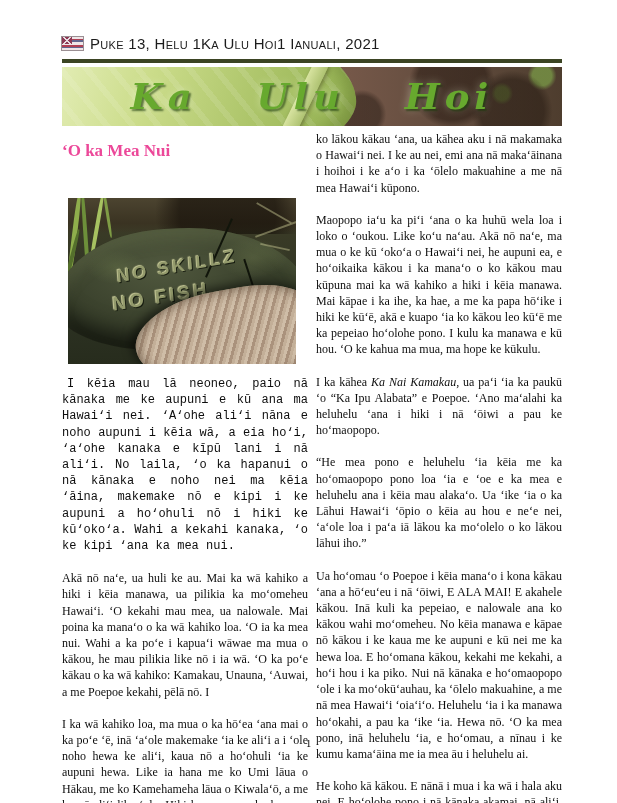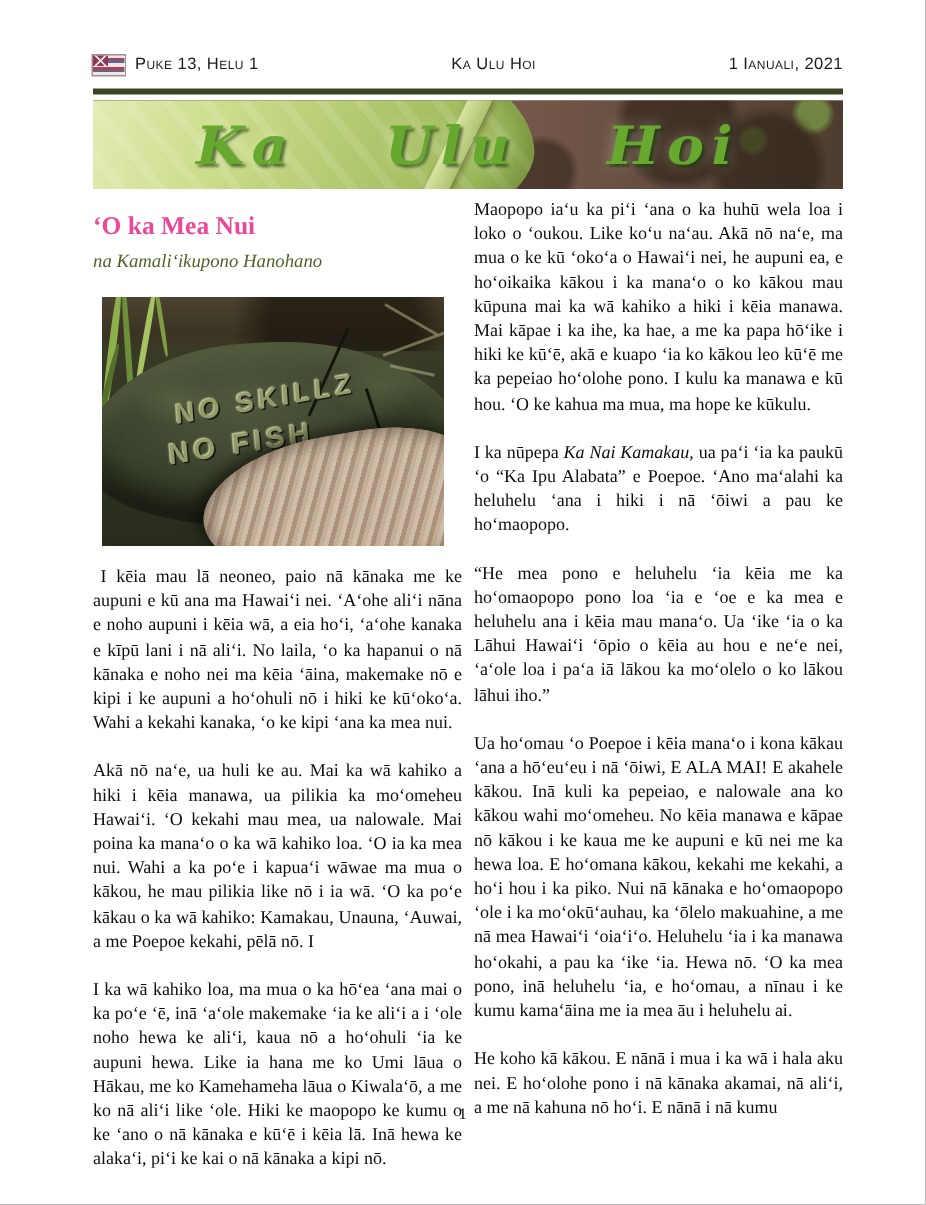--- a/index.html
+++ b/index.html
@@ -4,22 +4,22 @@
 <style>
   html,body{margin:0;padding:0;background:#888;}
   .page{
     position:relative;width:617px;height:803px;background:#ffffff;
     font-family:"Liberation Serif", serif;color:#111;overflow:hidden;
     margin:0 auto;
   }
   
   .runhead{
     position:absolute;left:62px;right:55px;top:33px;height:20px;
-    display:flex;align-items:center;justify-content:space-between;
-    font-family:"Liberation Sans", sans-serif;font-size:11px;color:#1c1c1c;
+    display:flex;align-items:center;
+    font-family:"Liberation Sans", sans-serif;font-size:15px;color:#1c1c1c;
     font-variant:small-caps;letter-spacing:.3px;
   }
   .runhead .left{display:flex;align-items:center;gap:7px;}
   .flag{
     width:21px;height:13px;position:relative;flex:0 0 auto;
     background:repeating-linear-gradient(180deg,
       #efe6e8 0 1.6px,#b04054 1.6px 3.2px,#62668e 3.2px 4.8px,#efe6e8 4.8px 6.4px);
     box-shadow:0 0 0 1px #9b8f93;
   }
   .flag .canton{
@@ -122,21 +122,21 @@
     box-shadow:inset 0 0 14px #6a5947, -4px -4px 10px rgba(0,0,0,.5);
   }
   
   .col{
     position:absolute;width:246px;text-align:justify;font-size:12px;line-height:16.2px;
     color:#0d0d0d;hyphens:none;
   }
   .col p{margin:0 0 16px 0;}
   .col-left{left:62px;top:376px;}
   .col-right{left:316px;top:131px;}
-  .indent{text-indent:5px;}
+  .indent{text-indent:5px;font-family:Liberation Mono, monospace;}
   .ital{font-style:italic;}
   
   .pageno{
     position:absolute;left:0;right:0;top:738px;text-align:center;
     font-size:10.5px;color:#000;
   }
 </style>
 </head>
 <body>
 
@@ -154,21 +154,20 @@
   </div>
   <div class="rule"></div>
 
   <div class="masthead">
     <div class="leaf"></div>
     <div class="stem"></div>
     <div class="masthead-title">Ka Ulu Hoi</div>
   </div>
 
   <div class="art-title">‘O ka Mea Nui</div>
-  <div class="art-byline">na Kamali‘ikupono Hanohano</div>
 
   <div class="photo">
     <div class="topsoil"></div>
     <div class="blade b1"></div>
     <div class="blade b2"></div>
     <div class="blade b3"></div>
     <div class="blade b4"></div>
     <div class="blade b5"></div>
     <div class="rock"></div>
     <div class="moss1"></div>
@@ -183,22 +182,23 @@
     <div class="roots"></div>
   </div>
 
   <div class="col col-left">
     <p class="indent">I kēia mau lā neoneo, paio nā kānaka me ke aupuni e kū ana ma Hawai‘i nei. ‘A‘ohe ali‘i nāna e noho aupuni i kēia wā, a eia ho‘i, ‘a‘ohe kanaka e kīpū lani i nā ali‘i. No laila, ‘o ka hapanui o nā kānaka e noho nei ma kēia ‘āina, makemake nō e kipi i ke aupuni a ho‘ohuli nō i hiki ke kū‘oko‘a. Wahi a kekahi kanaka, ‘o ke kipi ‘ana ka mea nui.</p>
     <p>Akā nō na‘e, ua huli ke au. Mai ka wā kahiko a hiki i kēia manawa, ua pilikia ka mo‘omeheu Hawai‘i. ‘O kekahi mau mea, ua nalowale. Mai poina ka mana‘o o ka wā kahiko loa. ‘O ia ka mea nui. Wahi a ka po‘e i kapua‘i wāwae ma mua o kākou, he mau pilikia like nō i ia wā. ‘O ka po‘e kākau o ka wā kahiko: Kamakau, Unauna, ‘Auwai, a me Poepoe kekahi, pēlā nō. I</p>
     <p>I ka wā kahiko loa, ma mua o ka hō‘ea ‘ana mai o ka po‘e ‘ē, inā ‘a‘ole makemake ‘ia ke ali‘i a i ‘ole noho hewa ke ali‘i, kaua nō a ho‘ohuli ‘ia ke aupuni hewa. Like ia hana me ko Umi lāua o Hākau, me ko Kamehameha lāua o Kiwala‘ō, a me ko nā ali‘i like ‘ole. Hiki ke maopopo ke kumu o ke ‘ano o nā kānaka e kū‘ē i kēia lā. Inā hewa ke alaka‘i, pi‘i ke kai o nā kānaka a kipi nō.</p>
   </div>
 
   <div class="col col-right">
+    <p>ko lākou kākau ‘ana, ua kāhea aku i nā makamaka o Hawai‘i nei. I ke au nei, emi ana nā maka‘āinana i hoihoi i ke a‘o i ka ‘ōlelo makuahine a me nā mea Hawai‘i kūpono.</p>
     <p>Maopopo ia‘u ka pi‘i ‘ana o ka huhū wela loa i loko o ‘oukou. Like ko‘u na‘au. Akā nō na‘e, ma mua o ke kū ‘oko‘a o Hawai‘i nei, he aupuni ea, e ho‘oikaika kākou i ka mana‘o o ko kākou mau kūpuna mai ka wā kahiko a hiki i kēia manawa. Mai kāpae i ka ihe, ka hae, a me ka papa hō‘ike i hiki ke kū‘ē, akā e kuapo ‘ia ko kākou leo kū‘ē me ka pepeiao ho‘olohe pono. I kulu ka manawa e kū hou. ‘O ke kahua ma mua, ma hope ke kūkulu.</p>
-    <p><span>I ka nūpepa </span><span class="ital">Ka Nai Kamakau</span><span>, ua pa‘i ‘ia ka paukū ‘o “Ka Ipu Alabata” e Poepoe. ‘Ano ma‘alahi ka heluhelu ‘ana i hiki i nā ‘ōiwi a pau ke ho‘maopopo.</span></p>
-    <p>“He mea pono e heluhelu ‘ia kēia me ka ho‘omaopopo pono loa ‘ia e ‘oe e ka mea e heluhelu ana i kēia mau mana‘o. Ua ‘ike ‘ia o ka Lāhui Hawai‘i ‘ōpio o kēia au hou e ne‘e nei, ‘a‘ole loa i pa‘a iā lākou ka mo‘olelo o ko lākou lāhui iho.”</p>
+    <p><span>I ka kāhea </span><span class="ital">Ka Nai Kamakau</span><span>, ua pa‘i ‘ia ka paukū ‘o “Ka Ipu Alabata” e Poepoe. ‘Ano ma‘alahi ka heluhelu ‘ana i hiki i nā ‘ōiwi a pau ke ho‘maopopo.</span></p>
+    <p>“He mea pono e heluhelu ‘ia kēia me ka ho‘omaopopo pono loa ‘ia e ‘oe e ka mea e heluhelu ana i kēia mau alaka‘o. Ua ‘ike ‘ia o ka Lāhui Hawai‘i ‘ōpio o kēia au hou e ne‘e nei, ‘a‘ole loa i pa‘a iā lākou ka mo‘olelo o ko lākou lāhui iho.”</p>
     <p>Ua ho‘omau ‘o Poepoe i kēia mana‘o i kona kākau ‘ana a hō‘eu‘eu i nā ‘ōiwi, E ALA MAI! E akahele kākou. Inā kuli ka pepeiao, e nalowale ana ko kākou wahi mo‘omeheu. No kēia manawa e kāpae nō kākou i ke kaua me ke aupuni e kū nei me ka hewa loa. E ho‘omana kākou, kekahi me kekahi, a ho‘i hou i ka piko. Nui nā kānaka e ho‘omaopopo ‘ole i ka mo‘okū‘auhau, ka ‘ōlelo makuahine, a me nā mea Hawai‘i ‘oia‘i‘o. Heluhelu ‘ia i ka manawa ho‘okahi, a pau ka ‘ike ‘ia. Hewa nō. ‘O ka mea pono, inā heluhelu ‘ia, e ho‘omau, a nīnau i ke kumu kama‘āina me ia mea āu i heluhelu ai.</p>
     <p>He koho kā kākou. E nānā i mua i ka wā i hala aku nei. E ho‘olohe pono i nā kānaka akamai, nā ali‘i, a me nā kahuna nō ho‘i. E nānā i nā kumu</p>
   </div>
 
   <div class="pageno">1</div>
 
 </div>
 
 </body></html>

